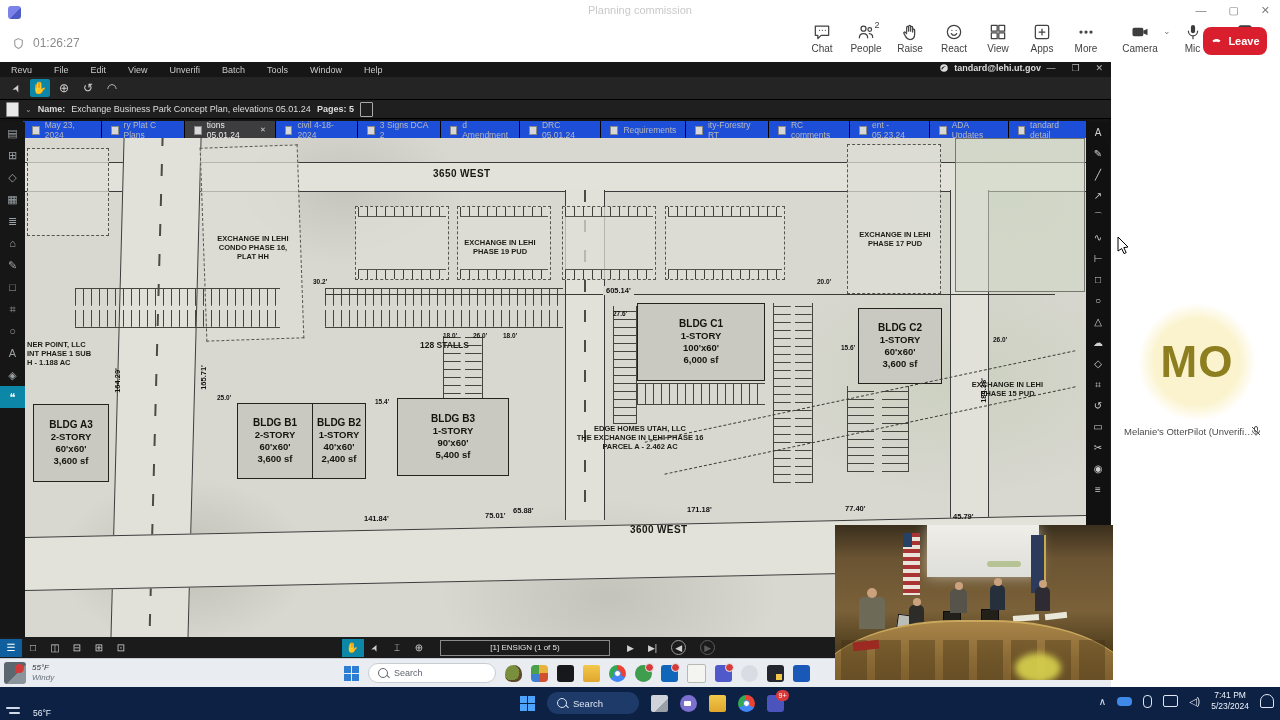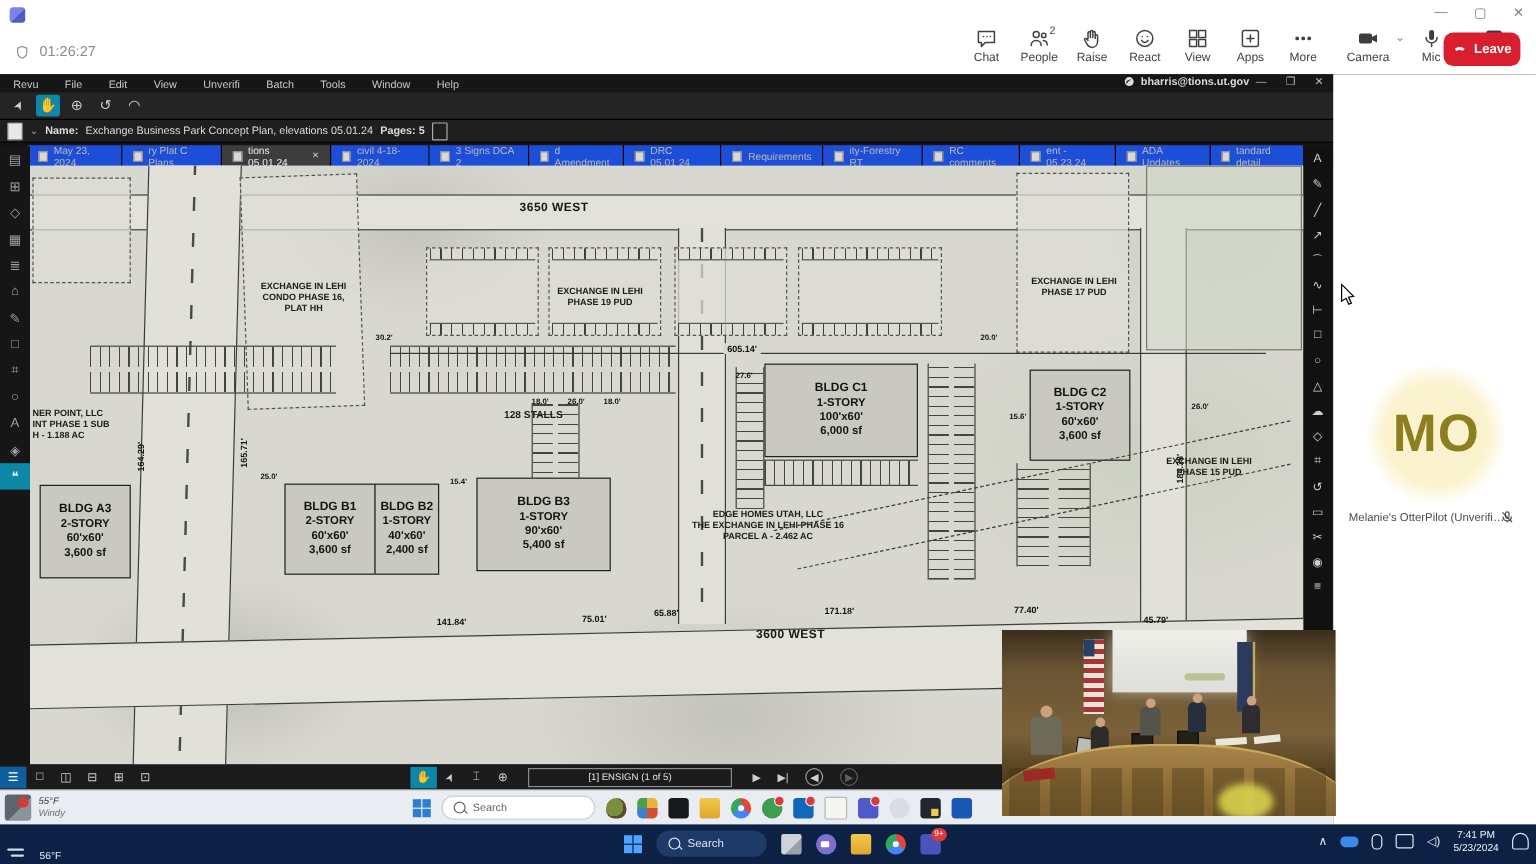--- a/index.html
+++ b/index.html
@@ -137,20 +137,21 @@
   #vred{left:18px;top:116px;width:26px;height:9px;background:#9c2a22;transform:rotate(-6deg);}
 
   
   #cursor{left:1117px;top:236px;width:13px;height:19px;}
 </style>
 </head>
 <body>
 
 <div id="zoombar" class="r">
   <div id="appico" class="r"></div>
+  <div id="meet-title" class="r">Planning commission</div>
   <div id="timer" class="r">
     <svg width="13" height="13" viewBox="0 0 24 24" style="stroke:#9a9a9a;fill:none;stroke-width:2">
         <path d="M12 3l7 3v6c0 5-3.5 8-7 9-3.5-1-7-4-7-9V6z"></path>
       </svg>
     <span>01:26:27</span>
   </div>
   <div id="winctl" class="r">
     <span>—</span>
     <span>▢</span>
     <span>✕</span>
@@ -253,21 +254,21 @@
     <span class="mi">Unverifi</span>
     <span class="mi">Batch</span>
     <span class="mi">Tools</span>
     <span class="mi">Window</span>
     <span class="mi">Help</span>
     <span id="acct">
       <svg width="10" height="10" viewBox="0 0 24 24">
           <circle cx="12" cy="12" r="9" fill="#dcdcdc"></circle>
           <path d="M7 17c3-6 7-8 10-9-4-1-9 1-11 5z" fill="#1f1f20"></path>
         </svg>
-      <span>bharris@tions.ut.gov</span>
+      <span>tandard@lehi.ut.gov</span>
     </span>
     <span id="rwc">
       <span>—</span>
       <span>❐</span>
       <span>✕</span>
     </span>
   </div>
   <div id="toolrow" class="r">
     <span class="trico" style="transform:rotate(-65deg);font-size:10px;">➤</span>
     <span class="trico act">✋</span>
@@ -474,21 +475,21 @@
 H - 1.188 AC</div>
     <div class="lbl pre r" style="left:530px;top:286px;width:170px;">EDGE HOMES UTAH, LLC
 THE EXCHANGE IN LEHI PHASE 16
 PARCEL A - 2.462 AC</div>
     <div class="lbl r" style="left:395px;top:202px;font-size:8.5px;">128 STALLS</div>
 
     <div class="r dimline" style="left:300px;top:156px;width:730px;"></div>
     <div class="dim r" style="left:578px;top:148px;background:#d8d7d0;padding:0 3px;">605.14'</div>
     <div class="dim r" style="left:339px;top:376px;">141.84'</div>
     <div class="dim r" style="left:460px;top:373px;">75.01'</div>
-    <div class="dim r" style="left:520px;top:368px;">65.88'</div>
+    <div class="dim r" style="left:488px;top:368px;">65.88'</div>
     <div class="dim r" style="left:662px;top:367px;">171.18'</div>
     <div class="dim r" style="left:820px;top:366px;">77.40'</div>
     <div class="dim r" style="left:928px;top:374px;">45.79'</div>
     <div class="dim vdim r" style="left:80px;top:238px;">164.29'</div>
     <div class="dim vdim r" style="left:166px;top:235px;">165.71'</div>
     <div class="dim vdim r" style="left:946px;top:248px;">184.38'</div>
     <div class="dim r" style="left:288px;top:140px;font-size:6.5px;">30.2'</div>
     <div class="dim r" style="left:792px;top:140px;font-size:6.5px;">20.0'</div>
     <div class="dim r" style="left:588px;top:172px;font-size:6.5px;">27.6'</div>
     <div class="dim r" style="left:418px;top:194px;font-size:6.5px;">18.0'</div>

